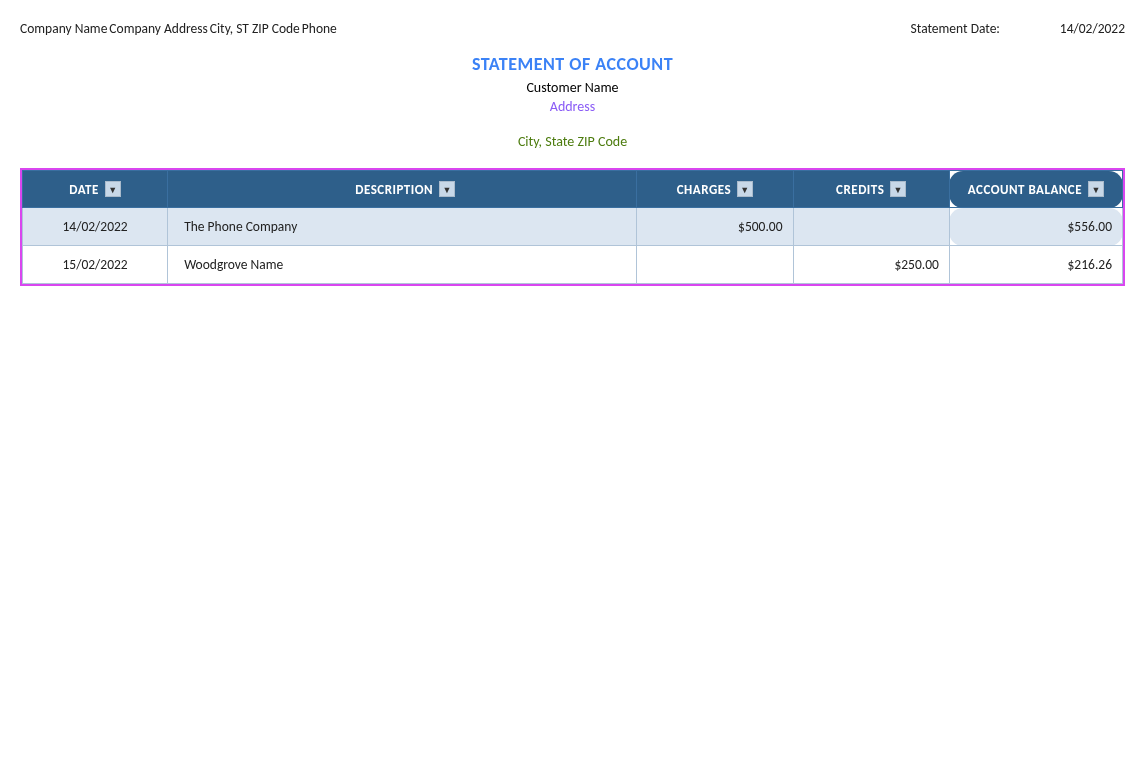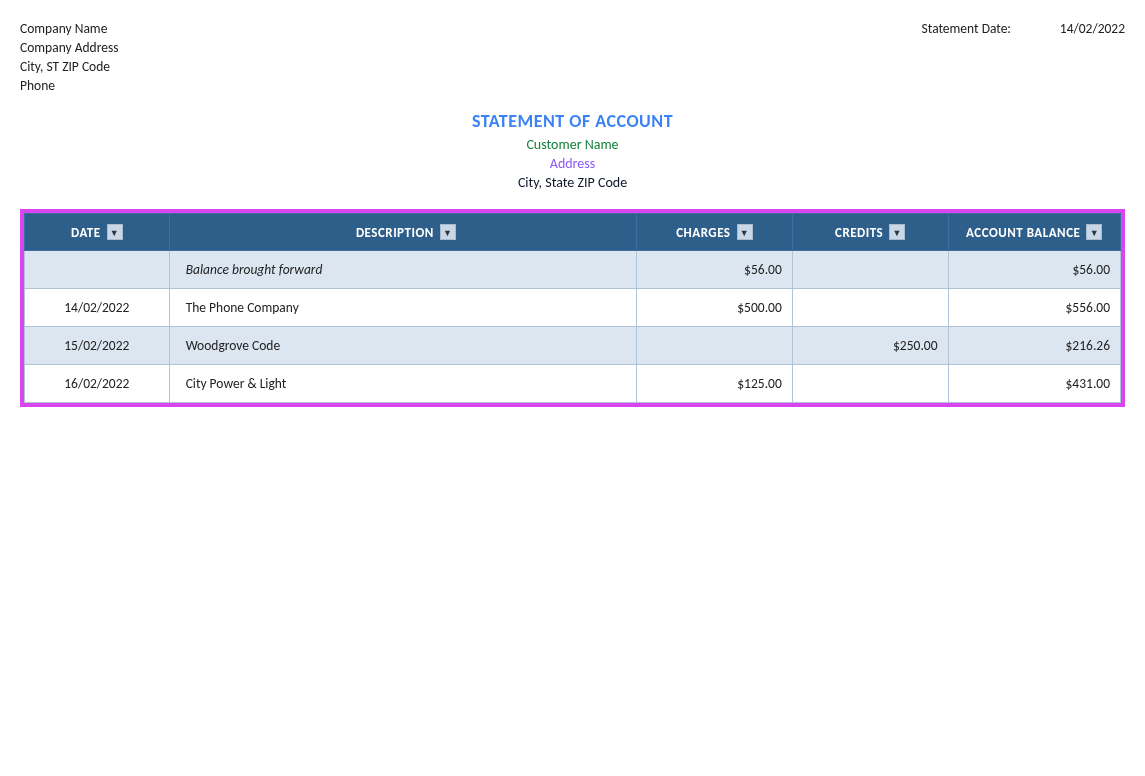--- a/index.html
+++ b/index.html
@@ -19,40 +19,40 @@
     }
 
     .header-section {
       display: flex;
       justify-content: space-between;
       margin-bottom: 16px;
     }
 
     .company-info {
       display: flex;
-      flex-direction: column;
+      flex-direction: row;
       gap: 2px;
     }
 
     .company-info span {
       display: block;
       font-size: 13.5px;
       color: #222;
     }
 
     .statement-info {
       display: flex;
       flex-direction: column;
       gap: 4px;
       text-align: right;
     }
 
     .statement-info .info-row {
       display: flex;
-      gap: 24px;
+      gap: 35px;
       justify-content: space-between;
     }
 
     .statement-info .label {
       font-size: 13.5px;
       color: #222;
       min-width: 110px;
       text-align: right;
     }
 
@@ -71,40 +71,40 @@
     .title-section .main-title {
       font-size: 18px;
       font-weight: bold;
       color: #3b82f6;
       letter-spacing: 0.5px;
       text-transform: uppercase;
     }
 
     .title-section .customer-name {
       font-size: 14px;
-      color: #15803d;
+      color: #000000;
       margin-top: 4px;
     }
 
     .title-section .address {
       font-size: 14px;
       color: #8b5cf6;
       margin-top: 2px;
     }
 
     .title-section .city-state {
       font-size: 14px;
-      color: #0f172a;
-      margin-top: 2px;
+      color: #4d7c0f;
+      margin-top: 18px;
     }
 
     .table-container {
       width: 100%;
       border-collapse: collapse;
-      border: 4px solid #d946ef;
+      border: 2px solid #d946ef;
     }
 
     table {
       width: 100%;
       border-collapse: collapse;
     }
 
     thead tr {
       background-color: #2e5f8a;
     }
@@ -173,20 +173,21 @@
     }
 
     .col-credits {
       width: 140px;
       text-align: right;
     }
 
     .col-balance {
       width: 155px;
       text-align: right;
+      border-radius: 14px;
     }
 
     th.col-balance-header {
       text-align: center;
     }
   </style>
 </head>
 <body>
 
 <div class="header-section">
@@ -241,43 +242,29 @@
         </th>
         <th class="col-balance col-balance-header">
           <div class="th-inner">
             <span>ACCOUNT BALANCE</span>
             <span class="dropdown-arrow">▼</span>
           </div>
         </th>
       </tr>
     </thead>
     <tbody id="table-body">
-    <tr>
-          <td class="col-date"></td>
-          <td class="col-description"><em>Balance brought forward</em></td>
-          <td class="col-charges">$56.00</td>
-          <td class="col-credits"></td>
-          <td class="col-balance">$56.00</td>
-        </tr>
         <tr>
           <td class="col-date">14/02/2022</td>
           <td class="col-description">The Phone Company</td>
           <td class="col-charges">$500.00</td>
           <td class="col-credits"></td>
           <td class="col-balance">$556.00</td>
         </tr>
         <tr>
           <td class="col-date">15/02/2022</td>
-          <td class="col-description">Woodgrove Code</td>
+          <td class="col-description">Woodgrove Name</td>
           <td class="col-charges"></td>
           <td class="col-credits">$250.00</td>
           <td class="col-balance">$216.26</td>
         </tr>
-        <tr>
-          <td class="col-date">16/02/2022</td>
-          <td class="col-description">City Power &amp; Light</td>
-          <td class="col-charges">$125.00</td>
-          <td class="col-credits"></td>
-          <td class="col-balance">$431.00</td>
-        </tr>
       </tbody>
   </table>
 </div>
 
 </body></html>

